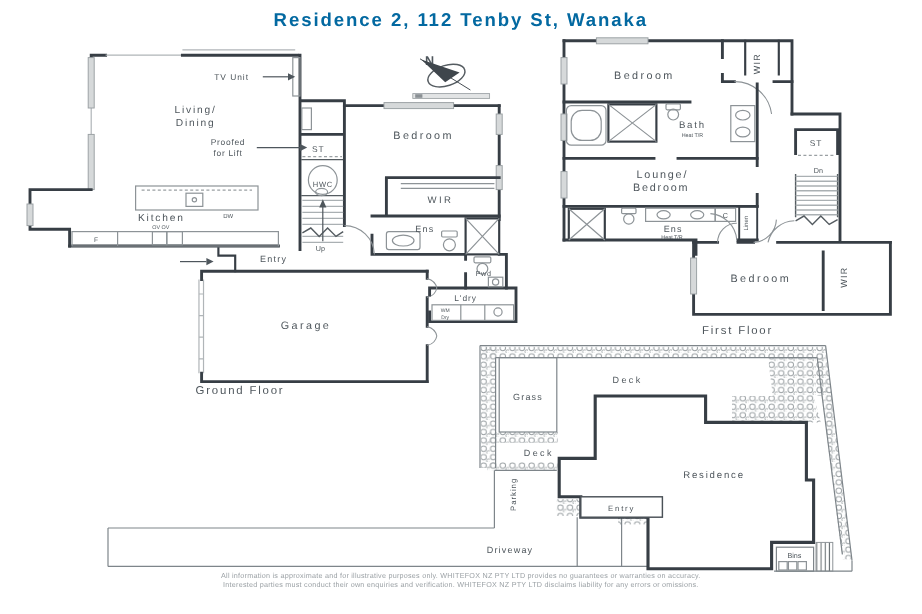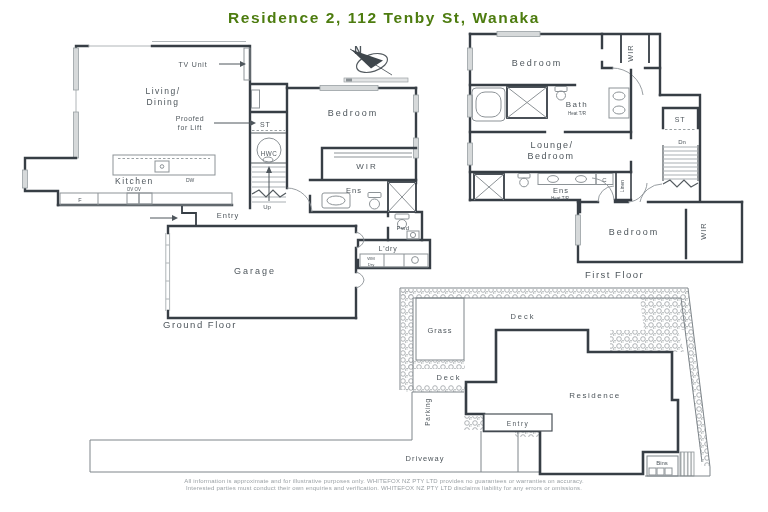--- a/index.html
+++ b/index.html
@@ -1,19 +1,19 @@
 <!DOCTYPE html>
 <html><head>
 <meta charset="utf-8">
 <style>
   html,body{margin:0;padding:0;background:#ffffff;}
   .stage{position:relative;width:768px;height:512px;background:#ffffff;overflow:hidden;
          font-family:"Liberation Sans",sans-serif;}
   .title{position:absolute;top:9px;left:0;width:100%;text-align:center;
-         font-size:15.5px;font-weight:bold;letter-spacing:1.6px;color:#4d7c0f;}
+         font-size:15.5px;font-weight:bold;letter-spacing:1.6px;color:#0369a1;}
   .disclaimer{position:absolute;top:478px;left:0;width:100%;text-align:center;
          font-size:6px;line-height:6.6px;color:#9ba1a5;letter-spacing:0.2px;}
   svg{position:absolute;top:0;left:0;}
   .lbl{fill:#4e565c;font-family:"Liberation Sans",sans-serif;}
   .w   {stroke:#373e45;stroke-width:2.4;fill:none;stroke-linecap:square;}
   .w2  {stroke:#373e45;stroke-width:1.8;fill:none;stroke-linecap:square;}
   .tn  {stroke:#8d9397;stroke-width:1;fill:none;}
   .tnd {stroke:#555c61;stroke-width:1.2;fill:none;}
   .win {fill:#d6d9da;stroke:#9aa0a3;stroke-width:0.8;}
   .gray{stroke:#b0b5b8;stroke-width:1;fill:none;}

